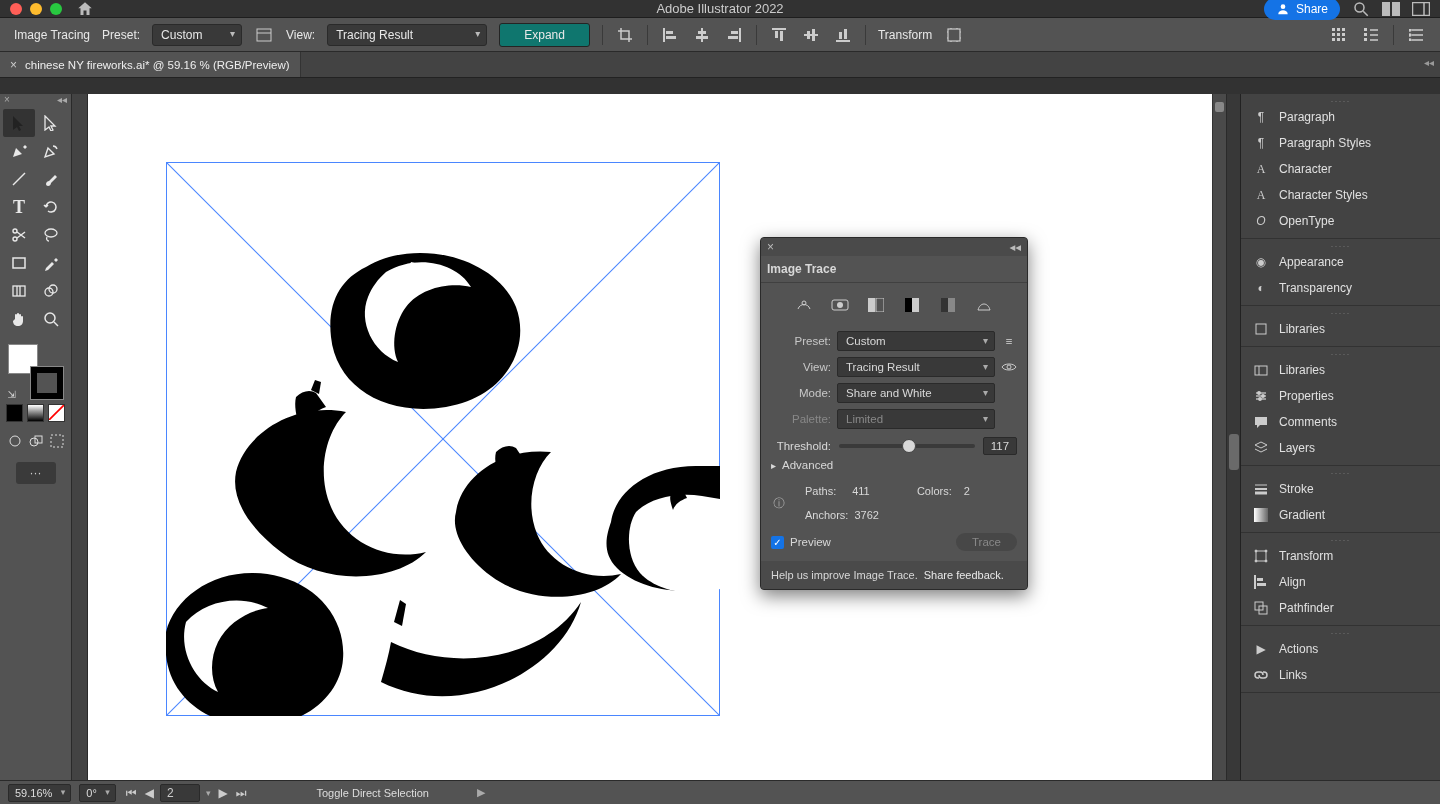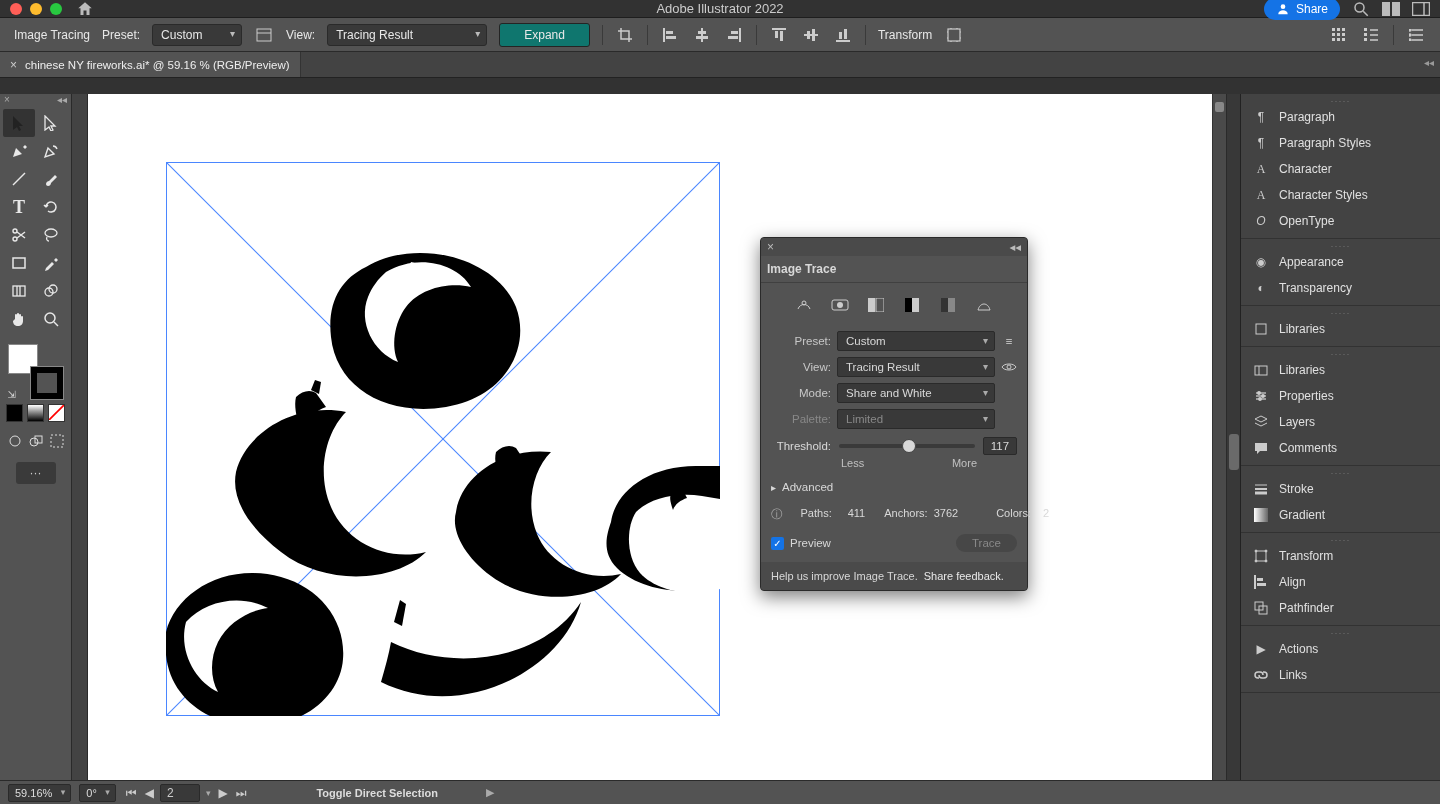--- a/index.html
+++ b/index.html
@@ -93,21 +93,21 @@
 .itp-row .rt { width:16px; text-align:center; }
 .itp-slider { display:flex; align-items:center; gap:8px; margin:8px 0 0; }
 .itp-slider label { width:60px; text-align:right; }
 .slidertrack { flex:1; height:4px; background:#3a3a3a; border-radius:2px; position:relative; }
 .sliderknob { position:absolute; top:-5px; width:14px; height:14px; background:#d8d8d8; border:1px solid #444; border-radius:50%; }
 .itp-slider .val { width:34px; background:#393939; border:1px solid #2a2a2a; text-align:center; padding:2px 0; border-radius:2px;}
 .lessmore { display:flex; justify-content:space-between; padding: 2px 0 8px 70px; font-size:11px; color:#c0c0c0;}
 .adv { display:flex; align-items:center; gap:6px; margin: 4px 0 8px; }
 .adv .tri { font-size:10px;}
 .info { display:flex; gap:18px; padding: 6px 0; border-top: none;}
-.info .icol { display:flex; gap:19px; font-size:11px;}
+.info .icol { display:flex; flex-direction:column; gap:12px; font-size:11px;}
 .info .icol .kv { display:flex; gap:6px;}
 .info-ico { width:16px; display:flex; align-items:center; justify-content:center; color:#aaa;}
 .itp-foot { display:flex; align-items:center; justify-content:space-between; margin-top:6px;}
 .cb { width:13px; height:13px; background:#1473e6; border-radius:2px; display:inline-flex; align-items:center; justify-content:center; color:#fff; font-size:10px;}
 .trace-btn { background:#474747; color:#888; border-radius:12px; padding:3px 16px; }
 .itp-help { background:#4a4a4a; padding: 8px 10px; font-size:11px; display:flex; gap:6px; border-radius:0 0 4px 4px;}
 .itp-help a { color:#e8e8e8; }
 
 
 .status { position:absolute; left:0; right:0; bottom:0; height:24px; background:#535353; border-top:1px solid #2a2a2a; display:flex; align-items:center; padding:0 8px; gap:8px; font-size:11px; color:#ddd;}
@@ -517,34 +517,34 @@
               <line x1="2" y1="10" x2="12" y2="10"></line>
               <circle cx="5" cy="4" r="1.3" fill="currentColor"></circle>
               <circle cx="9" cy="7" r="1.3" fill="currentColor"></circle>
               <circle cx="6" cy="10" r="1.3" fill="currentColor"></circle>
             </svg>
           </span>
           <span>Properties</span>
         </div>
       <div class="pitem">
           <span class="pi">
+            <svg width="14" height="14" viewBox="0 0 14 14" fill="currentColor">
+              <path d="M1 2h12v8H6l-3 3v-3H1z"></path>
+            </svg>
+          </span>
+          <span>Comments</span>
+        </div>
+      <div class="pitem">
+          <span class="pi">
             <svg width="14" height="14" viewBox="0 0 14 14" fill="none" stroke="currentColor">
               <path d="M7 1l6 3-6 3-6-3z"></path>
               <path d="M1 8l6 3 6-3"></path>
             </svg>
           </span>
           <span>Layers</span>
-        </div>
-      <div class="pitem">
-          <span class="pi">
-            <svg width="14" height="14" viewBox="0 0 14 14" fill="currentColor">
-              <path d="M1 2h12v8H6l-3 3v-3H1z"></path>
-            </svg>
-          </span>
-          <span>Comments</span>
         </div>
     </div>
     <div class="pgroup">
         <div class="grabber"></div>
       <div class="pitem">
           <span class="pi">
             <svg width="14" height="14" viewBox="0 0 14 14" fill="none" stroke="currentColor" stroke-width="2">
               <line x1="1" y1="7" x2="13" y2="7"></line>
               <line x1="1" y1="3" x2="13" y2="3" stroke-width="1"></line>
               <line x1="1" y1="11" x2="13" y2="11" stroke-width="3"></line>
@@ -688,24 +688,20 @@
       <div class="dd2 disabled"><span>Limited</span></div>
       <span class="rt"></span>
     </div>
     <div class="itp-slider">
       <label>Threshold:</label>
       <div class="slidertrack">
           <div class="sliderknob" id="thresh-knob" style="left: 46%;"></div>
         </div>
       <div class="val">117</div>
     </div>
-    <div class="lessmore">
-        <span>Less</span>
-        <span style="margin-right:40px;">More</span>
-      </div>
     <div class="adv">
         <span class="tri">▸</span>
         <span>Advanced</span>
       </div>
     <div class="info">
       <span class="info-ico">ⓘ</span>
       <div class="icol">
         <div class="kv">
             <span>Paths:</span>
             <span style="margin-left:10px;">411</span>
@@ -740,15 +736,15 @@
   <div class="dd3"><span>59.16%</span></div>
   <div class="dd3"><span>0°</span></div>
   <div class="nav">
     <span>⏮</span>
     <span>◀</span>
     <div class="pageinput"><span>2</span></div>
     <span style="font-size:9px;color:#aaa;">▾</span>
     <span>▶</span>
     <span>⏭</span>
   </div>
-  <span style="margin-left:60px;font-weight:bold;">Toggle Direct Selection</span>
+  <span style="margin-left:60px;">Toggle Direct Selection</span>
   <span style="margin-left:40px;color:#aaa;">▶</span>
 </div>
 
 </body></html>

